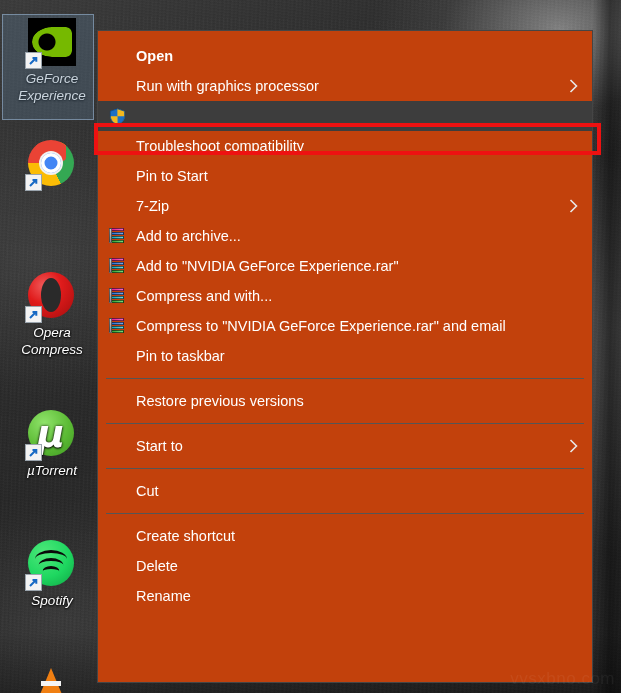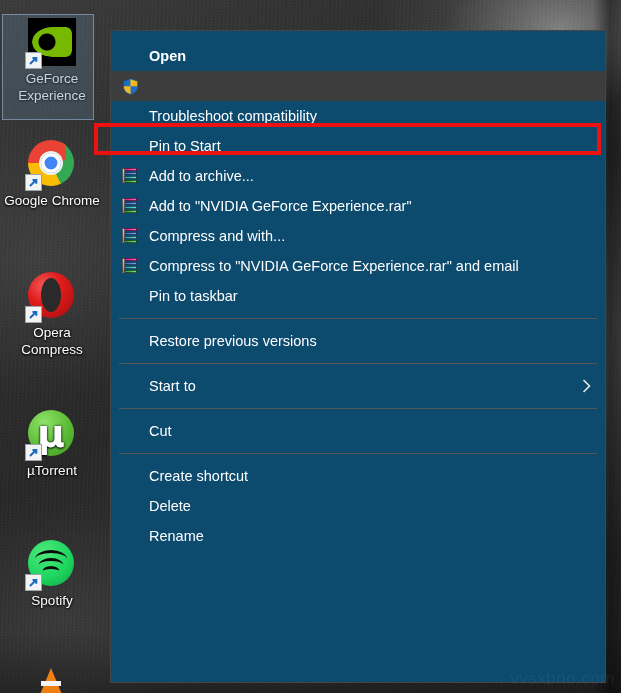--- a/index.html
+++ b/index.html
@@ -34,20 +34,21 @@
   #wallpaper-bottom {
     position:absolute; left:0; bottom:0; width:621px; height:60px;
     background: linear-gradient(180deg, rgba(0,0,0,0.0) 0%, rgba(0,0,0,0.30) 100%);
   }
 
   
   .desk-icon {
     position:absolute; width:100px; text-align:center;
     color:#fff; font-size:13.5px; line-height:17px;
     text-shadow: 0 1px 2px rgba(0,0,0,0.95), 0 0 3px rgba(0,0,0,0.8);
+    font-style: italic;
   }
   .desk-icon .glyphbox { position:relative; width:48px; height:48px; margin:0 auto 4px; }
   .desk-icon .label { display:block; }
   .desk-icon.selected .selbox {
     position:absolute; left:0; top:-4px; width:92px; height:106px;
     background: rgba(90,120,150,0.33);
     border:1px solid rgba(160,190,220,0.55);
   }
   .shortcut-arrow {
     position:absolute; left:-3px; bottom:-3px; width:17px; height:17px;
@@ -100,22 +101,22 @@
   .ico-spotify i:nth-child(3){ width:17px; height:11px; top:26px; }
 
   
   .ico-vlc { width:46px; height:46px; position:relative; }
   .ico-vlc .cone { position:absolute; left:8px; bottom:2px; width:0; height:0;
     border-left:15px solid transparent; border-right:15px solid transparent; border-bottom:36px solid #f07f12; }
   .ico-vlc .stripe1 { position:absolute; left:13px; bottom:20px; width:20px; height:5px; background:#f5f5f5; }
 
   
   #ctxmenu {
-    position:absolute; left:110px; top:30px; width:496px; height:653px;
-    background:#0c4a6e;
+    position:absolute; left:97px; top:30px; width:496px; height:653px;
+    background:#c2410c;
     border:1px solid #454545;
     box-shadow: 0 0 0 0 rgba(0,0,0,0);
     overflow:hidden;
   }
   .mi {
     position:relative; height:30px; display:flex; align-items:center;
     color:#ffffff; font-size:14.5px; padding-left:38px; white-space:nowrap;
   }
   .mi.bold { font-weight:bold; }
   .mi.highlight { background:#3d3d3d; }
@@ -180,21 +181,20 @@
 
 <div class="desk-icon" style="left:2px; top:140px;">
   <div class="glyphbox">
     <div class="ico-chrome"></div>
     <div class="shortcut-arrow">
       <svg width="11" height="11" viewBox="0 0 11 11">
           <path d="M2 9 L8 3 M4.5 3 H8.3 V6.8" stroke="#1769c4" stroke-width="2" fill="none"></path>
         </svg>
     </div>
   </div>
-  <span class="label">Google Chrome</span>
 </div>
 
 <div class="desk-icon" style="left:2px; top:272px;">
   <div class="glyphbox">
     <div class="ico-opera"></div>
     <div class="shortcut-arrow">
       <svg width="11" height="11" viewBox="0 0 11 11">
           <path d="M2 9 L8 3 M4.5 3 H8.3 V6.8" stroke="#1769c4" stroke-width="2" fill="none"></path>
         </svg>
     </div>
@@ -243,20 +243,28 @@
   <span class="label"></span>
 </div>
 
 <div id="ctxmenu">
   <div class="pad-top"></div>
 
   <div class="mi bold">
     <span>Open</span>
   </div>
 
+  <div class="mi">
+    <span>Run with graphics processor</span>
+    <span class="arrow">
+      <svg width="9" height="14" viewBox="0 0 9 14">
+          <path d="M1.5 1 L7.5 7 L1.5 13" stroke="#e9e9e9" stroke-width="1.6" fill="none"></path>
+        </svg>
+    </span>
+  </div>
 
 
   <div class="mi highlight">
     <span class="micon">
       <span class="shield">
         <svg width="17" height="17" viewBox="0 0 17 17">
           <path d="M8.5 0.8 L15.6 3.2 V8.2 C15.6 12.4 12.4 15.4 8.5 16.4 C4.6 15.4 1.4 12.4 1.4 8.2 V3.2 Z" fill="#1b6fc4"></path>
           <path d="M8.5 0.8 L15.6 3.2 V8.2 C15.6 12.4 12.4 15.4 8.5 16.4 Z" fill="#f2b81e"></path>
           <path d="M8.5 0.8 L8.5 16.4 C4.6 15.4 1.4 12.4 1.4 8.2 V3.2 Z" fill="#1b6fc4"></path>
           <path d="M1.4 8.3 H15.6 C15.6 12.4 12.4 15.4 8.5 16.4 C4.6 15.4 1.4 12.4 1.4 8.3 Z" fill="#f2b81e" opacity="0"></path>
@@ -270,20 +278,28 @@
   </div>
 
   <div class="mi">
     <span>Troubleshoot compatibility</span>
   </div>
 
   <div class="mi">
     <span>Pin to Start</span>
   </div>
 
+  <div class="mi">
+    <span>7-Zip</span>
+    <span class="arrow">
+      <svg width="9" height="14" viewBox="0 0 9 14">
+          <path d="M1.5 1 L7.5 7 L1.5 13" stroke="#e9e9e9" stroke-width="1.6" fill="none"></path>
+        </svg>
+    </span>
+  </div>
 
 
   <div class="mi">
     <span class="micon">
       <span class="rar"><span></span><span></span><span></span><span></span><span class="spine"></span></span>
     </span>
     <span>Add to archive...</span>
   </div>
 
   <div class="mi">

